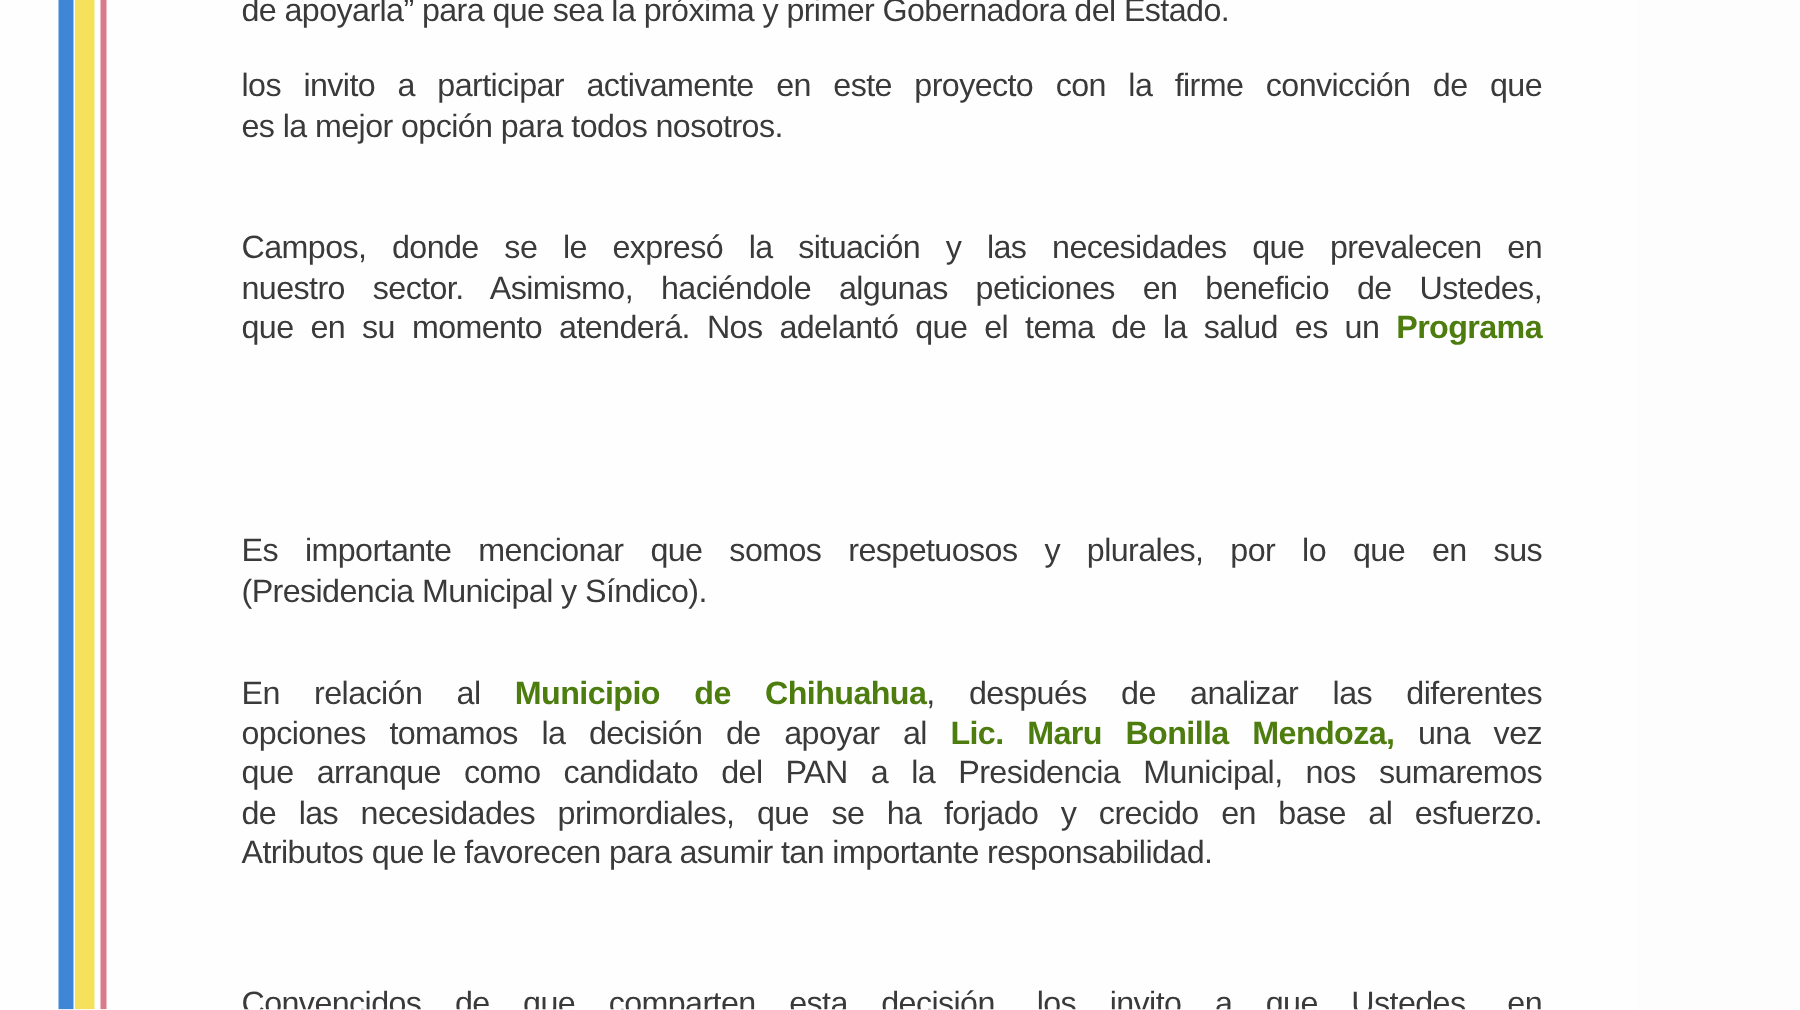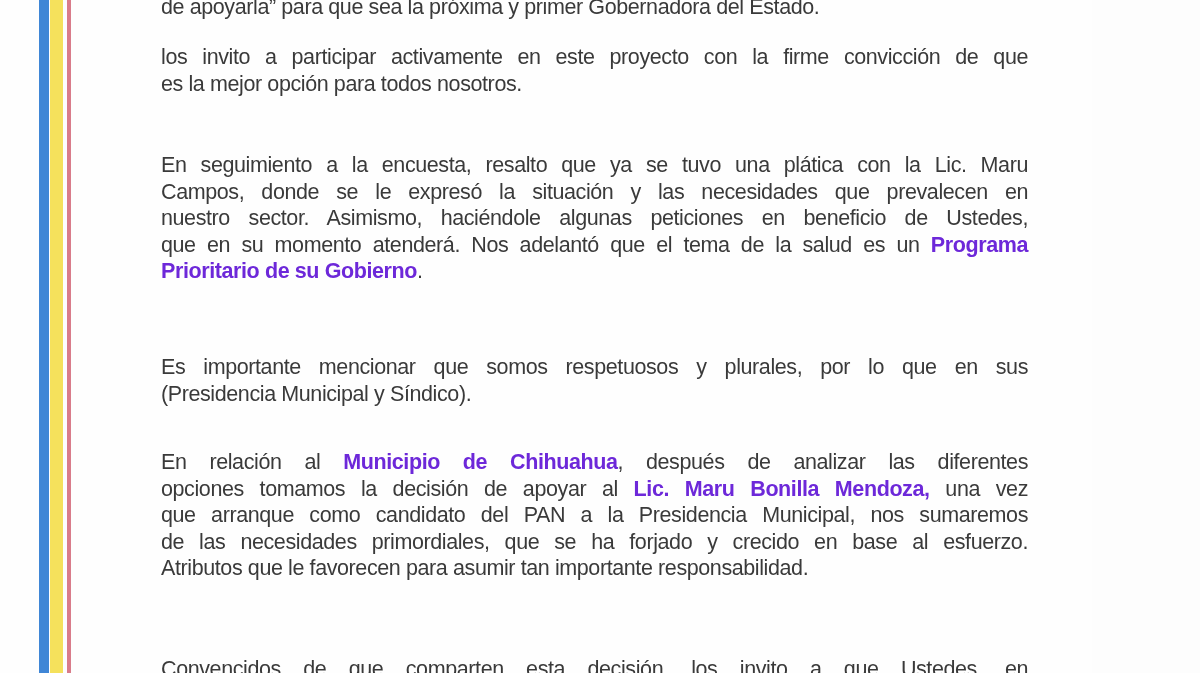--- a/index.html
+++ b/index.html
@@ -49,21 +49,21 @@
     }
     .para .line {
       display: block;
       text-align: justify;
       text-align-last: justify;
       white-space: nowrap;
     }
     .para .line.last {
       text-align-last: left;
     }
-    b { font-weight: bold; color: #6d28d9; }
+    b { font-weight: bold; color: #4d7c0f; }
   </style>
 </head>
 <body>
 
 <div class="page">
 
   <div class="stripe s-left-blue"></div>
   <div class="stripe s-left-yellow"></div>
   <div class="stripe s-left-red"></div>
 
@@ -76,25 +76,23 @@
     <p class="para" style="top:-6px;">
       <span class="line last">de apoyarla” para que sea la próxima y primer Gobernadora del Estado.</span>
     </p>
 
     <p class="para" style="top:44px;">
       <span class="line">los invito a participar activamente en este proyecto con la firme convicción de que</span>
       <span class="line last">es la mejor opción para todos nosotros.</span>
     </p>
 
     <p class="para" style="top:152px;">
-      <span class="line">En seguimiento a la encuesta, resalto que ya se tuvo una plática con la Lic. Maru</span>
       <span class="line">Campos, donde se le expresó la situación y las necesidades que prevalecen en</span>
       <span class="line">nuestro sector. Asimismo, haciéndole algunas peticiones en beneficio de Ustedes,</span>
       <span class="line"><span>que en su momento atenderá. Nos adelantó que el tema de la salud es un </span><b>Programa</b></span>
-      <span class="line last"><b>Prioritario de su Gobierno</b><span>.</span></span>
     </p>
 
     <p class="para" style="top:354px;">
       <span class="line">Es importante mencionar que somos respetuosos y plurales, por lo que en sus</span>
       <span class="line last">(Presidencia Municipal y Síndico).</span>
     </p>
 
     <p class="para" style="top:449px;">
       <span class="line"><span>En relación al </span><b>Municipio de Chihuahua</b><span>, después de analizar las diferentes</span></span>
       <span class="line"><span>opciones tomamos la decisión de apoyar al </span><b>Lic. Maru Bonilla Mendoza,</b><span> una vez</span></span>

